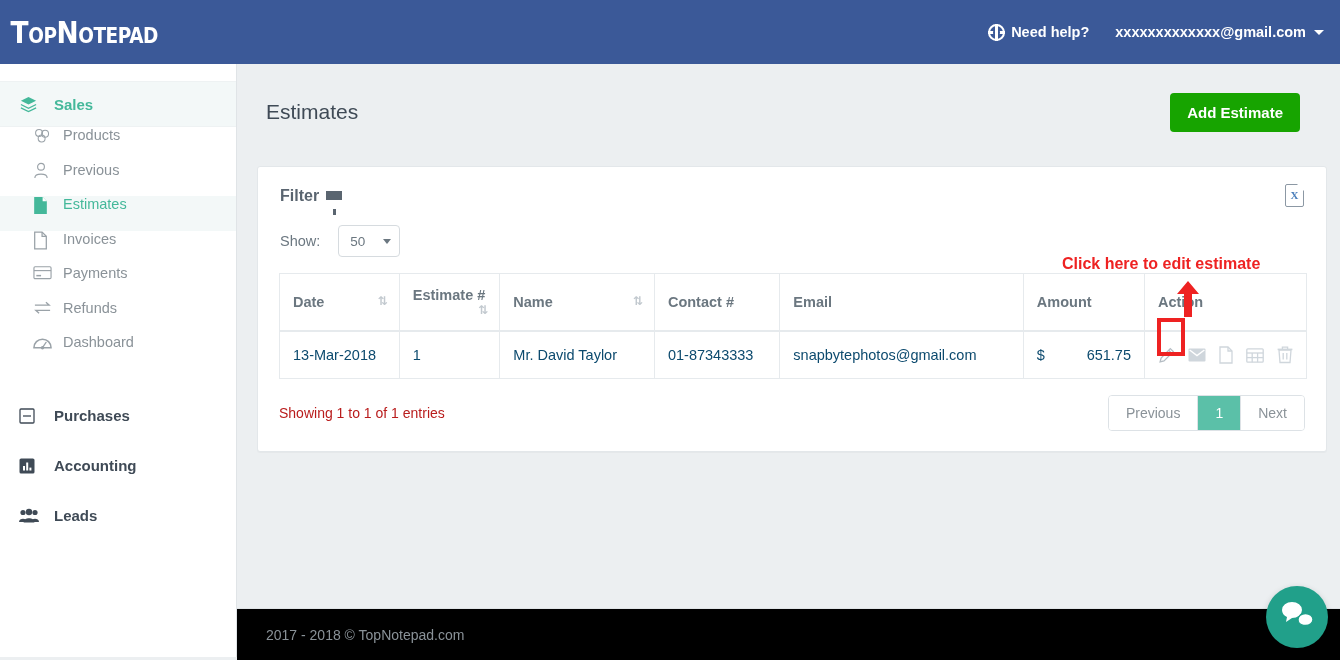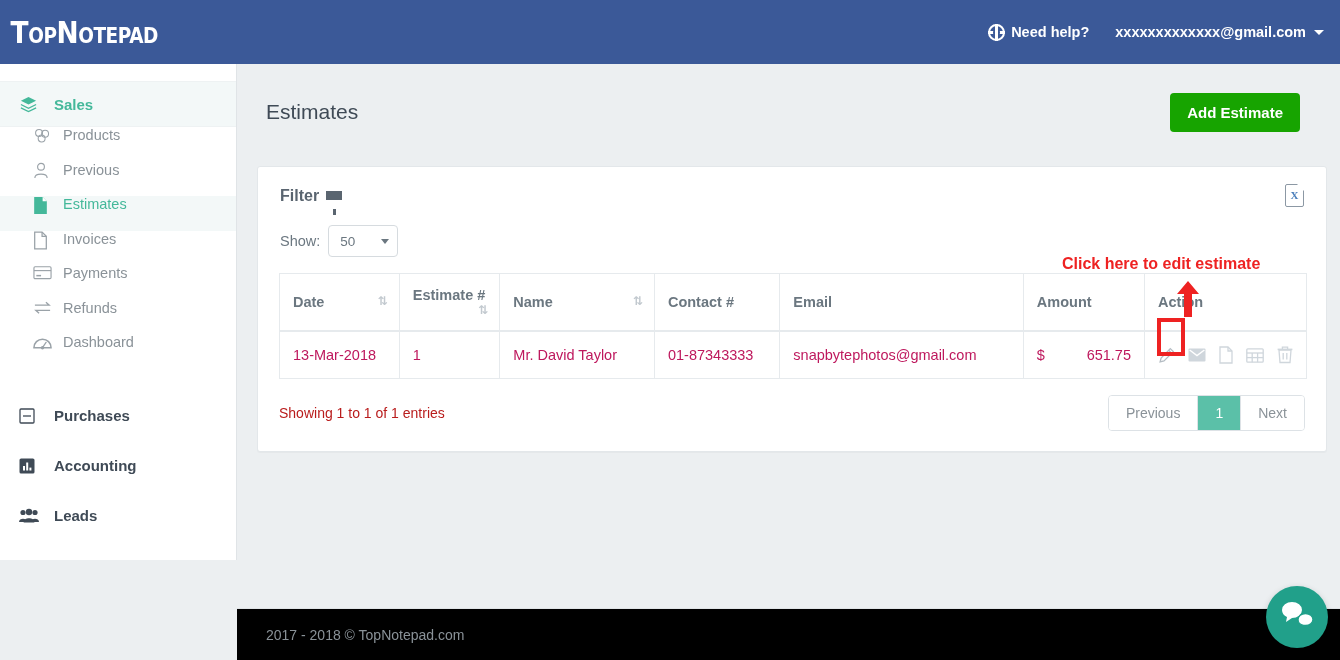--- a/index.html
+++ b/index.html
@@ -74,21 +74,21 @@
     width: 0; height: 0;
     border-left: 5px solid transparent;
     border-right: 5px solid transparent;
     border-top: 5px solid #ffffff;
     display: inline-block;
   }
 
   
   .sidebar {
     position: absolute; top: 64px; left: 0;
-    width: 237px; height: 496px;
+    width: 237px; height: 593px;
     background: #ffffff;
     border-right: 1px solid #e0e4e7;
     z-index: 10;
   }
   .sb-spacer { height: 17px; }
   .sb-group-head {
     height: 46px;
     display: flex; align-items: center;
     padding-left: 19px;
     background: #f3f8f8;
@@ -197,27 +197,27 @@
     border-left: 7px solid transparent;
     border-top: 7px solid #fff;
     border-right: 0;
   }
   .xls-ico span {
     position: absolute; left: 0; right: 0; top: 4px;
     text-align: center; font-size: 11px; font-weight: bold;
     color: #4a7ebb; font-family: "Liberation Serif", serif;
   }
   .show-row {
-    display: flex; align-items: center; gap: 8px;
+    display: flex; align-items: center; gap: 18px;
     padding: 18px 22px 0 22px;
     color: #6b7780; font-size: 14.5px;
   }
   .show-select {
     position: relative;
-    width: 70px; height: 32px;
+    width: 62px; height: 32px;
     border: 1px solid #d6dbdf; border-radius: 4px;
     background: #fff;
     display: flex; align-items: center;
     padding-left: 11px;
     font-size: 13.5px; color: #6b7780;
     cursor: pointer;
   }
   .show-select .caret {
     position: absolute; right: 8px; top: 13px;
     width: 0; height: 0;
@@ -238,21 +238,21 @@
     color: #6b7780;
     font-weight: bold;
     border: 1px solid #e6eaed;
     border-bottom: 2px solid #e6eaed;
     background: #fff;
     white-space: nowrap;
     position: relative;
   }
   table.dt td {
     padding: 14px 13px;
-    color: #be185d;
+    color: #0c4a6e;
     border: 1px solid #e6eaed;
     background: #fff;
     white-space: nowrap;
   }
   .sort-ico {
     float: right;
     color: #c2c9cf;
     font-size: 12px;
     line-height: 14px;
     letter-spacing: -2px;

